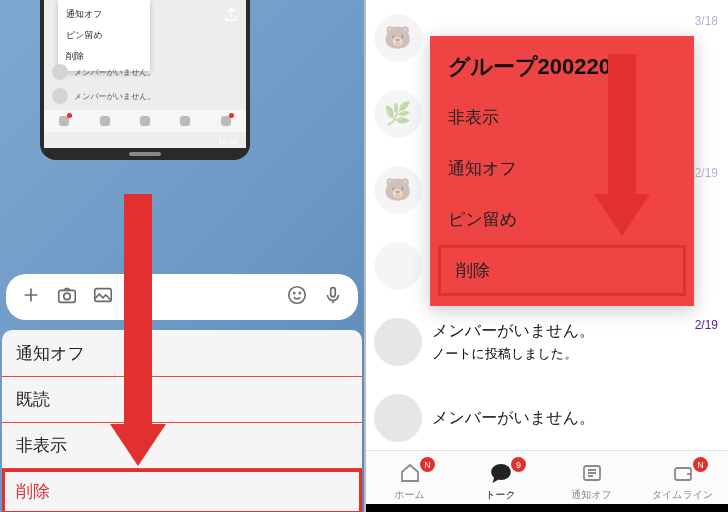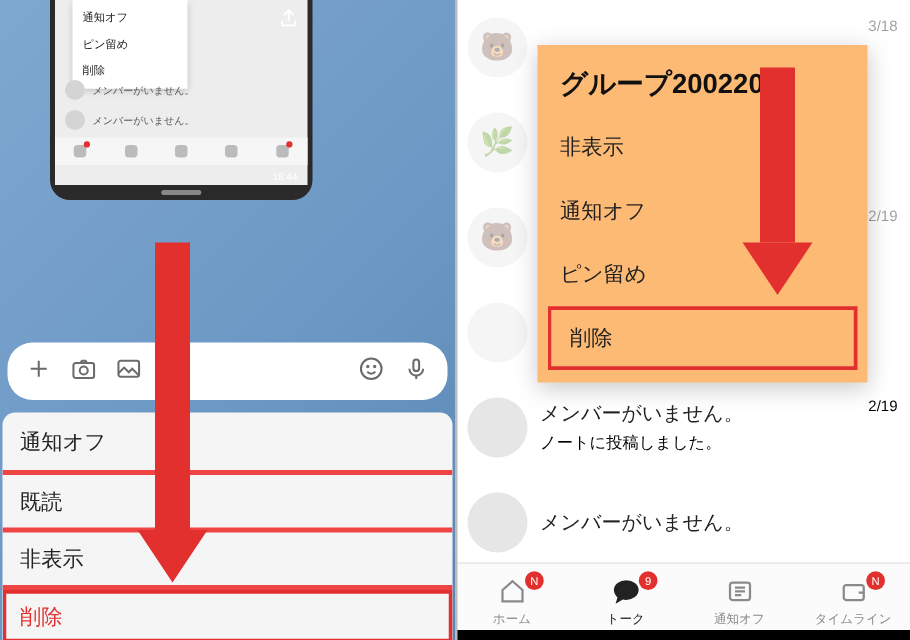--- a/index.html
+++ b/index.html
@@ -25,35 +25,35 @@
   .mini-time{position:absolute;bottom:2px;right:8px;font-size:8px;color:#fff}
   .mini-home{position:absolute;bottom:4px;left:50%;transform:translateX(-50%);width:32px;height:4px;border-radius:2px;background:#888}
   .mini-share{position:absolute;top:6px;right:10px;color:#fff}
 
   .compose{position:absolute;left:6px;right:6px;top:274px;height:46px;background:#fff;border-radius:20px;display:flex;align-items:center;gap:14px;padding:0 14px;color:#6b6b6b}
   .compose .sp{flex:1}
   .compose svg{width:22px;height:22px;stroke:#6b6b6b;fill:none;stroke-width:1.8}
   .compose .ph{font-size:15px;color:#bdbdbd}
 
   .action-sheet{position:absolute;left:2px;right:2px;bottom:0;top:330px;background:#f5f5f5;border-top-left-radius:10px;border-top-right-radius:10px;overflow:hidden}
-  .as-row{height:46px;display:flex;align-items:center;padding:0 14px;font-size:17px;color:#222;border-top:4px solid #ef4444}
+  .as-row{height:46px;display:flex;align-items:center;padding:0 14px;font-size:17px;color:#222;border-top:1px solid #ef4444}
   .as-row:first-child{border-top:none}
   .as-row.danger{color:#e2302f}
   .as-row.hilite{box-shadow:inset 0 0 0 3px #e2302f}
 
   
   .chat-list{position:absolute;top:0;left:0;right:0;bottom:62px;background:#fff}
   .chat-row{display:flex;align-items:center;gap:10px;padding:12px 10px;position:relative;height:76px}
   .avatar{width:48px;height:48px;border-radius:50%;background:#e6e6e6;flex:0 0 48px;display:flex;align-items:center;justify-content:center;font-size:22px}
   .chat-title{font-size:16px;color:#222;font-weight:500}
   .chat-sub{font-size:13px;color:#000000;margin-top:3px}
-  .chat-date{position:absolute;top:14px;right:10px;font-size:12px;color:#000000}
+  .chat-date{position:absolute;top:14px;right:10px;font-size:12px;color:#4c1d95}
   .dim{opacity:.38}
 
-  .popup{position:absolute;top:36px;left:66px;right:34px;background:#fdba74;box-shadow:0 4px 18px rgba(0,0,0,.22);padding:16px 0 0 0;z-index:20}
+  .popup{position:absolute;top:36px;left:66px;right:34px;background:#ef4444;box-shadow:0 4px 18px rgba(0,0,0,.22);padding:16px 0 0 0;z-index:20}
   .popup h2{font-size:22px;font-weight:700;padding:0 18px 10px;color:#111}
   .p-row{font-size:17px;color:#222;padding:14px 18px}
   .p-row.hilite{margin:0 8px 10px;box-shadow:inset 0 0 0 3px #e2302f}
 
   .tabbar{position:absolute;bottom:0;left:0;right:0;height:62px;background:#fbfbfb;border-top:1px solid #e3e3e3;display:flex}
   .tab{flex:1;display:flex;flex-direction:column;align-items:center;justify-content:center;gap:3px;position:relative;color:#8a8a8a;font-size:10px}
   .tab.active{color:#222}
   .tab svg{width:24px;height:24px;fill:none;stroke:currentColor;stroke-width:1.8}
   .tab.active .bubble{fill:#222;stroke:#222}
   .tab .badge{position:absolute;top:6px;right:20px;min-width:15px;height:15px;border-radius:8px;background:#e2302f;color:#fff;font-size:9px;display:flex;align-items:center;justify-content:center;padding:0 3px}

